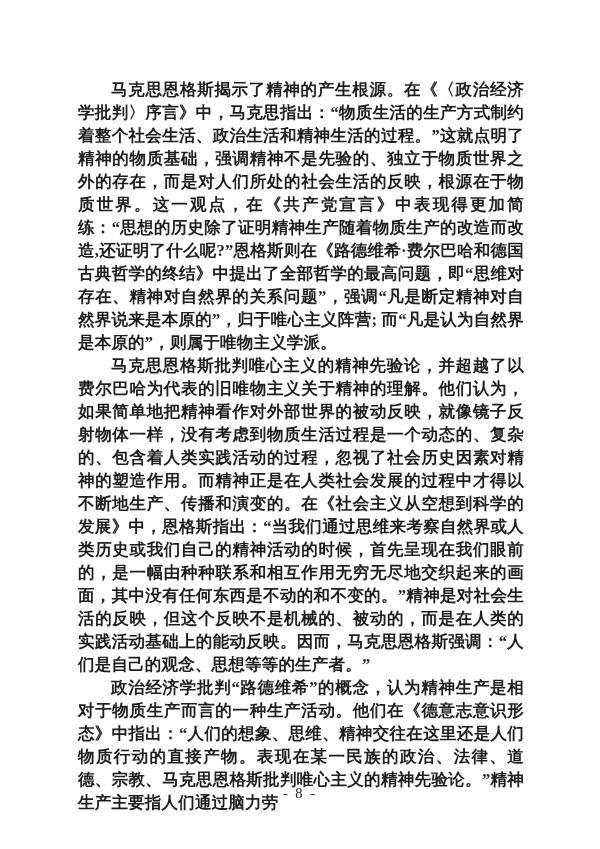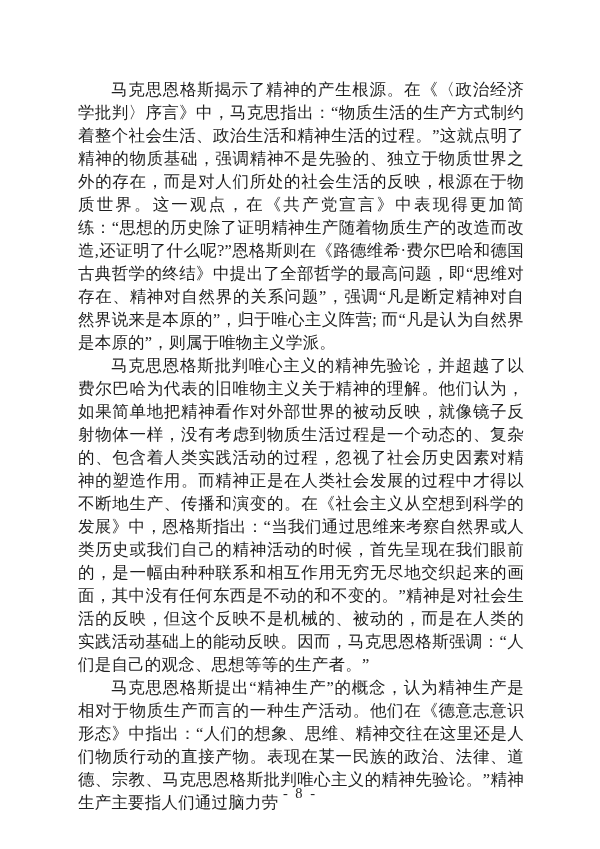--- a/index.html
+++ b/index.html
@@ -26,39 +26,39 @@
     text-align: justify;
     text-justify: inter-ideograph;
     letter-spacing: 0.2px;
   }
   .text-block p {
     margin: 0;
     padding: 0;
     text-indent: 2em;
   }
   .run-bold {
-    font-weight: normal;
+    font-weight: bold;
   }
   .run-regular {
-    font-weight: normal;
+    font-weight: bold;
   }
   .footer {
     position: absolute;
     left: 0;
     right: 0;
     top: 785px;
     text-align: center;
     font-size: 14.5px;
     letter-spacing: 2px;
     color: #1e1e1e;
   }
 </style>
 </head>
 <body>
 
 <div class="page">
   <div class="text-block">
       <p><span class="run-regular">马克思恩格斯揭示了精神的产生根源。在《〈政治经济学批判〉序言》中，马克思指出：</span><span class="run-bold">“物质生活的生产方式制约着整个社会生活、政治生活和精神生活的过程。”</span><span class="run-regular">这就点明了精神的物质基础，强调精神不是先验的、独立于物质世界之外的存在，而是对人们所处的社会生活的反映，根源在于物质世界。这一观点，在《共产党宣言》中表现得更加简练：</span><span class="run-bold">“思想的历史除了证明精神生产随着物</span><span class="run-regular">质生产的改造而改造,还证明了什么呢?”</span><span class="run-regular">恩格斯则在《路德维希·费尔巴哈和德国古典哲学的终结》中提出了全部哲学的最高问题，即</span><span class="run-bold">“思维对存在、精神对自然界的关系问题”</span><span class="run-regular">，强调</span><span class="run-bold">“凡是断定精神对自然界说来是本原的”</span><span class="run-regular">，归于唯心主义阵营; 而</span><span class="run-bold">“凡是认为自然界是本原的”</span><span class="run-regular">，则属于唯物主义学派。</span></p>
       <p><span class="run-regular">马克思恩格斯批判唯心主义的精神先验论，并超越了以费尔巴哈为代表的旧唯物主义关于精神的理解。他们认为，如果简单地把精神看作对外部世界的被动反映，就像镜子反射物体一样，没有考虑到物质生活过程是一个动态的、复杂的、包含着人类实践活动的过程，忽视了社会历史因素对精神的塑造作用。而精神正是在人类社会发展的过程中才得以不断地生产、传播和演变的。在《社会主义从空想到科学的发展》中，恩格斯指出：</span><span class="run-bold">“当我们通过思维来考察自然界或人类历史或我们自己的精神活动的时候，首先呈现在我们眼前的，是一幅由种种联系和相互作用无穷无尽地交织起来的画面，其中没有任何东西是不动的和不变的。”</span><span class="run-regular">精神是对社会生活的反映，但这个反映不是机械的、被动的，而是在人类的实践活动基础上的能动反映。因而，马克思恩格斯强调：</span><span class="run-bold">“人们是自己的观念、思想等等的生产者。”</span></p>
-      <p><span class="run-regular">马克思恩格斯提出</span><span class="run-bold">“精神生产”</span><span class="run-regular">的概念，认为精神生产是相对于物质生产而言的一种生产活动。他们在《德意志意识形态》中指出：</span><span class="run-bold">“人们的想象、思维、精神交往在这里还是人们物质行动的直接产物。表现在某一民族的政治、法律、道德、宗教、马克思恩格斯批判唯心主义的精神先验论。”</span><span class="run-regular">精神生产主要指人们通过脑力劳</span></p>
+      <p><span class="run-regular">政治经济学批判</span><span class="run-bold">“路德维希”</span><span class="run-regular">的概念，认为精神生产是相对于物质生产而言的一种生产活动。他们在《德意志意识形态》中指出：</span><span class="run-bold">“人们的想象、思维、精神交往在这里还是人们物质行动的直接产物。表现在某一民族的政治、法律、道德、宗教、马克思恩格斯批判唯心主义的精神先验论。”</span><span class="run-regular">精神生产主要指人们通过脑力劳</span></p>
     </div>
   <div class="footer">- 8 -</div>
 </div>
 
 </body></html>

